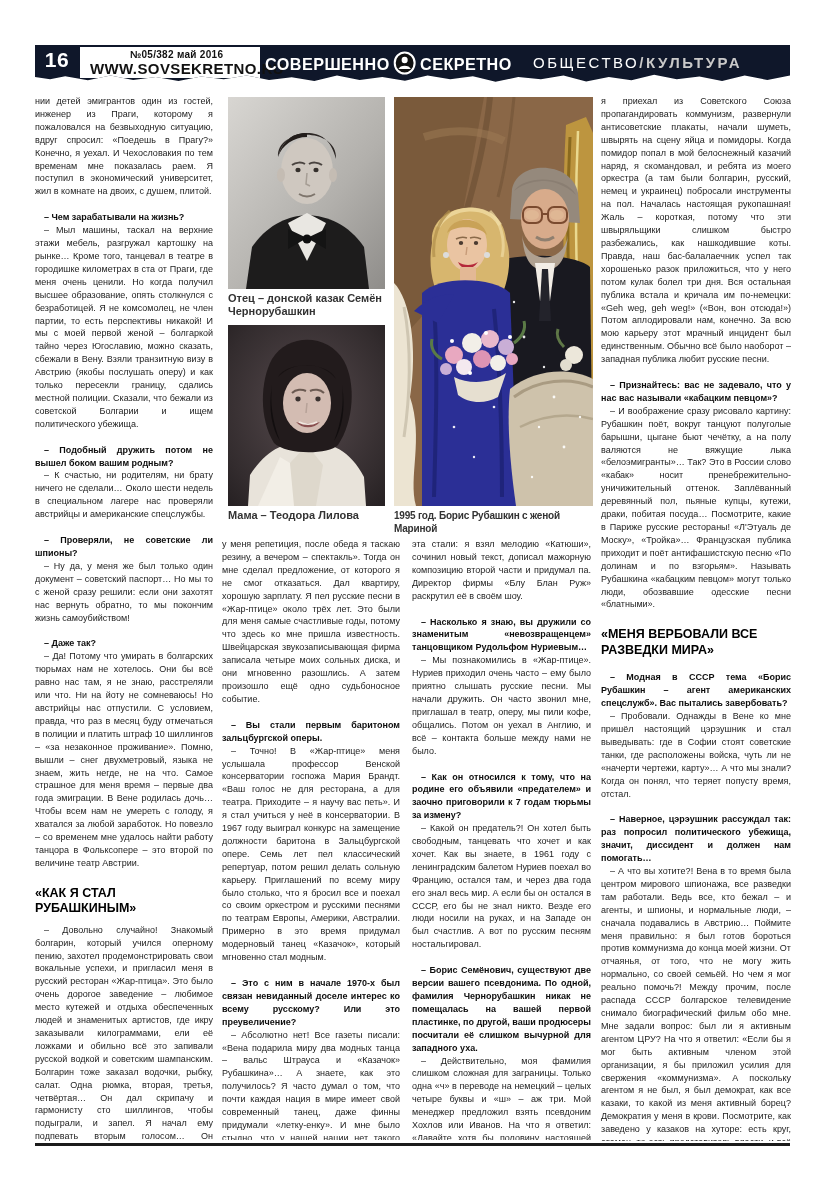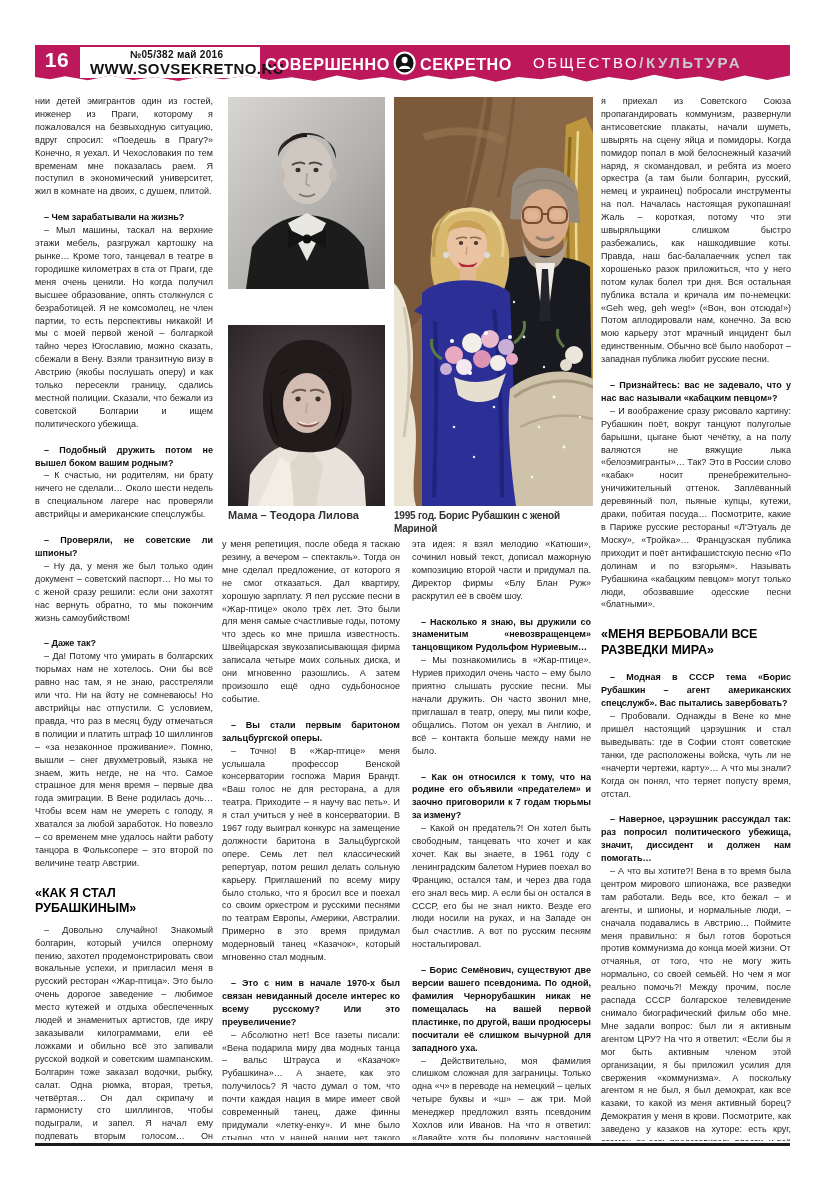--- a/index.html
+++ b/index.html
@@ -1,19 +1,19 @@
 <!DOCTYPE html>
 <html lang="ru"><head>
 <meta charset="utf-8">
 <style>
   html,body{margin:0;padding:0;background:#ffffff;}
   .page{position:relative;width:826px;height:1200px;background:#ffffff;overflow:hidden;
         font-family:"Liberation Sans", sans-serif;}
   
-  .masthead{position:absolute;left:35px;top:45px;width:755px;height:38px;background:#be185d;
+  .masthead{position:absolute;left:35px;top:45px;width:755px;height:38px;background:#0f172a;
     clip-path:polygon(0 0,100% 0,100% 80%,97% 92%,94% 80%,91% 95%,88% 83%,85% 90%,82% 78%,79% 93%,
       76% 84%,73% 96%,70% 80%,67% 90%,64% 84%,61% 97%,58% 82%,55% 90%,52% 80%,49% 94%,46% 84%,
       43% 92%,40% 80%,37% 95%,34% 85%,31% 92%,28% 80%,25% 90%,22% 83%,19% 95%,16% 84%,13% 92%,
       10% 80%,7% 93%,4% 82%,2% 90%,0 84%);}
   .pageno{position:absolute;left:0;top:3px;width:44px;text-align:center;color:#ffffff;
     font-size:21px;font-weight:bold;letter-spacing:0.5px;}
   .issuebox{position:absolute;left:45px;top:2px;width:180px;height:31px;background:#ffffff;
     padding:2px 0 0 10px;box-sizing:border-box;}
   .issue-line1{font-size:10px;font-weight:bold;color:#111;letter-spacing:0.3px;padding-left:40px;}
   .issue-line2{font-size:15px;font-weight:bold;color:#111;letter-spacing:0.4px;text-align:right;}
@@ -90,20 +90,21 @@
       <path d="M50,60 C48,30 110,30 108,62 C103,42 92,36 79,36 C66,36 55,42 50,60 Z" fill="#2b2624"></path>
       <path d="M50,60 C54,48 66,40 79,40 L79,36 C66,36 55,42 50,60 Z" fill="#221d1b"></path>
       <path d="M64,68 C68,65 74,65 77,67" stroke="#4a4440" stroke-width="2" fill="none"></path>
       <path d="M81,67 C84,65 90,65 94,68" stroke="#4a4440" stroke-width="2" fill="none"></path>
       <ellipse cx="70" cy="73" rx="2.6" ry="2.2" fill="#35302c"></ellipse>
       <ellipse cx="88" cy="73" rx="2.6" ry="2.2" fill="#35302c"></ellipse>
       <path d="M79,76 L78,87 L82,89" stroke="#a69e95" stroke-width="1.5" fill="none"></path>
       <path d="M71,97 C76,100 82,100 87,97" stroke="#7e756c" stroke-width="2" fill="none"></path>
     </svg>
   </div>
+  <div class="caption" style="left:228px;top:292px;width:158px;">Отец – донской казак Семён Чернорубашкин</div>
 
   <div class="photo" style="left:228px;top:325px;">
     <svg width="157" height="181" viewBox="0 0 157 181">
       <defs>
         <radialGradient id="gm" cx="0.5" cy="0.45" r="0.8">
           <stop offset="0" stop-color="#564a4d"></stop>
             <stop offset="0.7" stop-color="#332c2e"></stop>
             <stop offset="1" stop-color="#211c1e"></stop>
         </radialGradient>
       </defs>
@@ -234,21 +235,21 @@
       <p class="blk a">– Довольно случайно! Знакомый болгарин, который учился оперному пению, захотел продемонстрировать свои вокальные успехи, и пригласил меня в русский ресторан «Жар-птица». Это было очень дорогое заведение – любимое место кутежей и отдыха обеспеченных людей и знаменитых артистов, где икру заказывали килограммами, ели её ложками и обильно всё это запивали русской водкой и советским шампанским. Болгарин тоже заказал водочки, рыбку, салат. Одна рюмка, вторая, третья, четвёртая… Он дал скрипачу и гармонисту сто шиллингов, чтобы подыграли, и запел. Я начал ему подпевать вторым голосом… Он услышал, говорит: «Слушай, ты же танцор?» «Да, но я знаю много русских песен». «Спой одну!» Я заказал оркестру «Стеньку Разина». Спел… Что тут началось! На наш стол стали присылать кто бутылку вина, кто водки, и просят: «Спой ещё!» Вторая, третья песня… Появляется хозяин заведения, солидный такой мужчина килограммов под 130. «Будешь работать у меня?» Объясняю: «Не могу – я работаю грузчиком и танцую в Фольксопере. Утром</p>
     </div>
   <div class="col col2">
       <p class="blk p">у меня репетиция, после обеда я таскаю резину, а вечером – спектакль». Тогда он мне сделал предложение, от которого я не смог отказаться. Дал квартиру, хорошую зарплату. Я пел русские песни в «Жар-птице» около трёх лет. Это были для меня самые счастливые годы, потому что здесь ко мне пришла известность. Швейцарская звукозаписывающая фирма записала четыре моих сольных диска, и они мгновенно разошлись. А затем произошло ещё одно судьбоносное событие.</p>
       <p class="blk q">– Вы стали первым баритоном зальцбургской оперы.</p>
       <p class="blk a">– Точно! В «Жар-птице» меня услышала профессор Венской консерватории госпожа Мария Брандт. «Ваш голос не для ресторана, а для театра. Приходите – я научу вас петь». И я стал учиться у неё в консерватории. В 1967 году выиграл конкурс на замещение должности баритона в Зальцбургской опере. Семь лет пел классический репертуар, потом решил делать сольную карьеру. Приглашений по всему миру было столько, что я бросил все и поехал со своим оркестром и русскими песнями по театрам Европы, Америки, Австралии. Примерно в это время придумал модерновый танец «Казачок», который мгновенно стал модным.</p>
       <p class="blk q">– Это с ним в начале 1970-х был связан невиданный доселе интерес ко всему русскому? Или это преувеличение?</p>
       <p class="blk a">– Абсолютно нет! Все газеты писали: «Вена подарила миру два модных танца – вальс Штрауса и «Казачок» Рубашкина»… А знаете, как это получилось? Я часто думал о том, что почти каждая нация в мире имеет свой современный танец, даже финны придумали «летку-енку». И мне было стыдно, что у нашей нации нет такого танца. Я часто замечал, что когда в ресторане люди выпивают, то под быструю русскую песню они выходят и начинают танцевать вприсядку. И падают, конечно – чтобы идти вприсядку, надо быть в хорошей форме, тренироваться. Я их поднимал, потом мне в голову пришла вот</p>
     </div>
   <div class="col col3">
-      <p class="blk p">эта идея: я взял мелодию «Катюши», сочинил новый текст, дописал мажорную композицию второй части и придумал па. Директор фирмы «Блу Блан Руж» раскрутил её в своём шоу.</p>
+      <p class="blk p">эта стали: я взял мелодию «Катюши», сочинил новый текст, дописал мажорную композицию второй части и придумал па. Директор фирмы «Блу Блан Руж» раскрутил её в своём шоу.</p>
       <p class="blk q">– Насколько я знаю, вы дружили со знаменитым «невозвращенцем» танцовщиком Рудольфом Нуриевым…</p>
       <p class="blk a">– Мы познакомились в «Жар-птице». Нуриев приходил очень часто – ему было приятно слышать русские песни. Мы начали дружить. Он часто звонил мне, приглашал в театр, оперу, мы пили кофе, общались. Потом он уехал в Англию, и всё – контакта больше между нами не было.</p>
       <p class="blk q">– Как он относился к тому, что на родине его объявили «предателем» и заочно приговорили к 7 годам тюрьмы за измену?</p>
       <p class="blk a">– Какой он предатель?! Он хотел быть свободным, танцевать что хочет и как хочет. Как вы знаете, в 1961 году с ленинградским балетом Нуриев поехал во Францию, остался там, и через два года его знал весь мир. А если бы он остался в СССР, его бы не знал никто. Везде его люди носили на руках, и на Западе он был счастлив. А вот по русским песням ностальгировал.</p>
       <p class="blk q">– Борис Семёнович, существуют две версии вашего псевдонима. По одной, фамилия Чернорубашкин никак не помещалась на вашей первой пластинке, по другой, ваши продюсеры посчитали её слишком вычурной для западного уха.</p>
       <p class="blk a">– Действительно, моя фамилия слишком сложная для заграницы. Только одна «ч» в переводе на немецкий – целых четыре буквы и «ш» – аж три. Мой менеджер предложил взять псевдоним Хохлов или Иванов. На что я ответил: «Давайте хотя бы половину настоящей фамилии оставим!</p>
     </div>
   <div class="col col4">
       <p class="blk p">я приехал из Советского Союза пропагандировать коммунизм, развернули антисоветские плакаты, начали шуметь, швырять на сцену яйца и помидоры. Когда помидор попал в мой белоснежный казачий наряд, я скомандовал, и ребята из моего оркестра (а там были болгарин, русский, немец и украинец) побросали инструменты на пол. Началась настоящая рукопашная! Жаль – короткая, потому что эти швыряльщики слишком быстро разбежались, как нашкодившие коты. Правда, наш бас-балалаечник успел так хорошенько разок приложиться, что у него потом кулак болел три дня. Вся остальная публика встала и кричала им по-немецки: «Geh weg, geh weg!» («Вон, вон отсюда!») Потом аплодировали нам, конечно. За всю мою карьеру этот мрачный инцидент был единственным. Обычно всё было наоборот – западная публика любит русские песни.</p>
       <p class="blk q">– Признайтесь: вас не задевало, что у нас вас называли «кабацким певцом»?</p>

